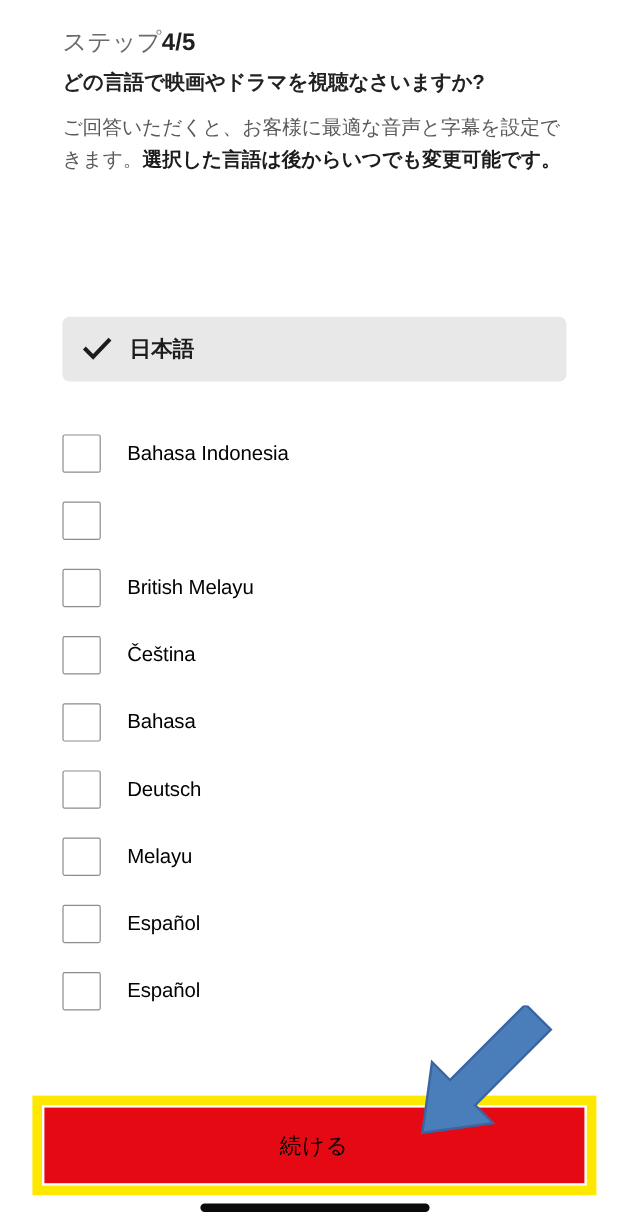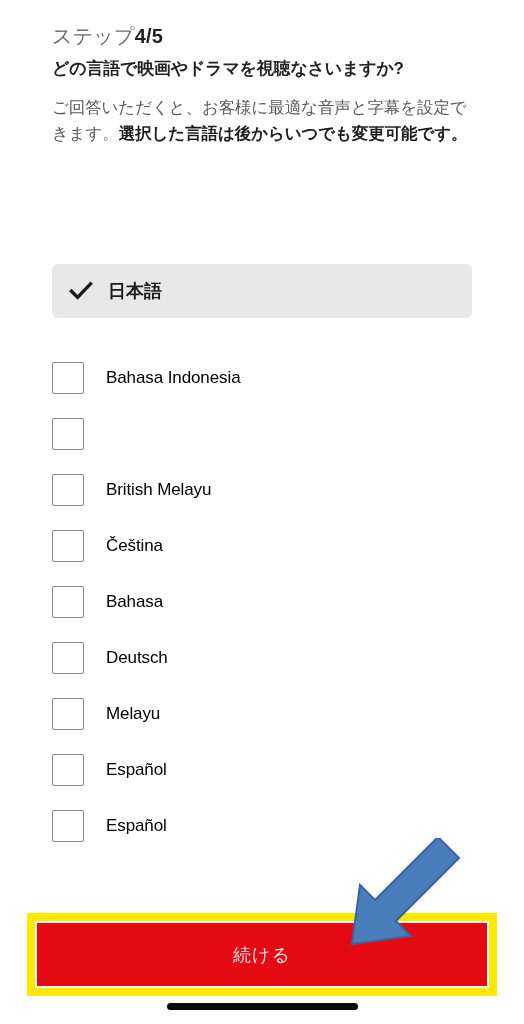--- a/index.html
+++ b/index.html
@@ -134,21 +134,21 @@
     width: 100%;
     height: 100%;
     background: #ffffff;
     padding: 2px;
   }
   .cta-button {
     width: 100%;
     height: 100%;
     background: #e50914;
     border: none;
-    color: #e5e5e5;
+    color: #000000;
     font-family: Liberation Serif, serif;
     font-size: 18px;
     letter-spacing: 1px;
     cursor: pointer;
     display: flex;
     align-items: center;
     justify-content: center;
   }
 
   

